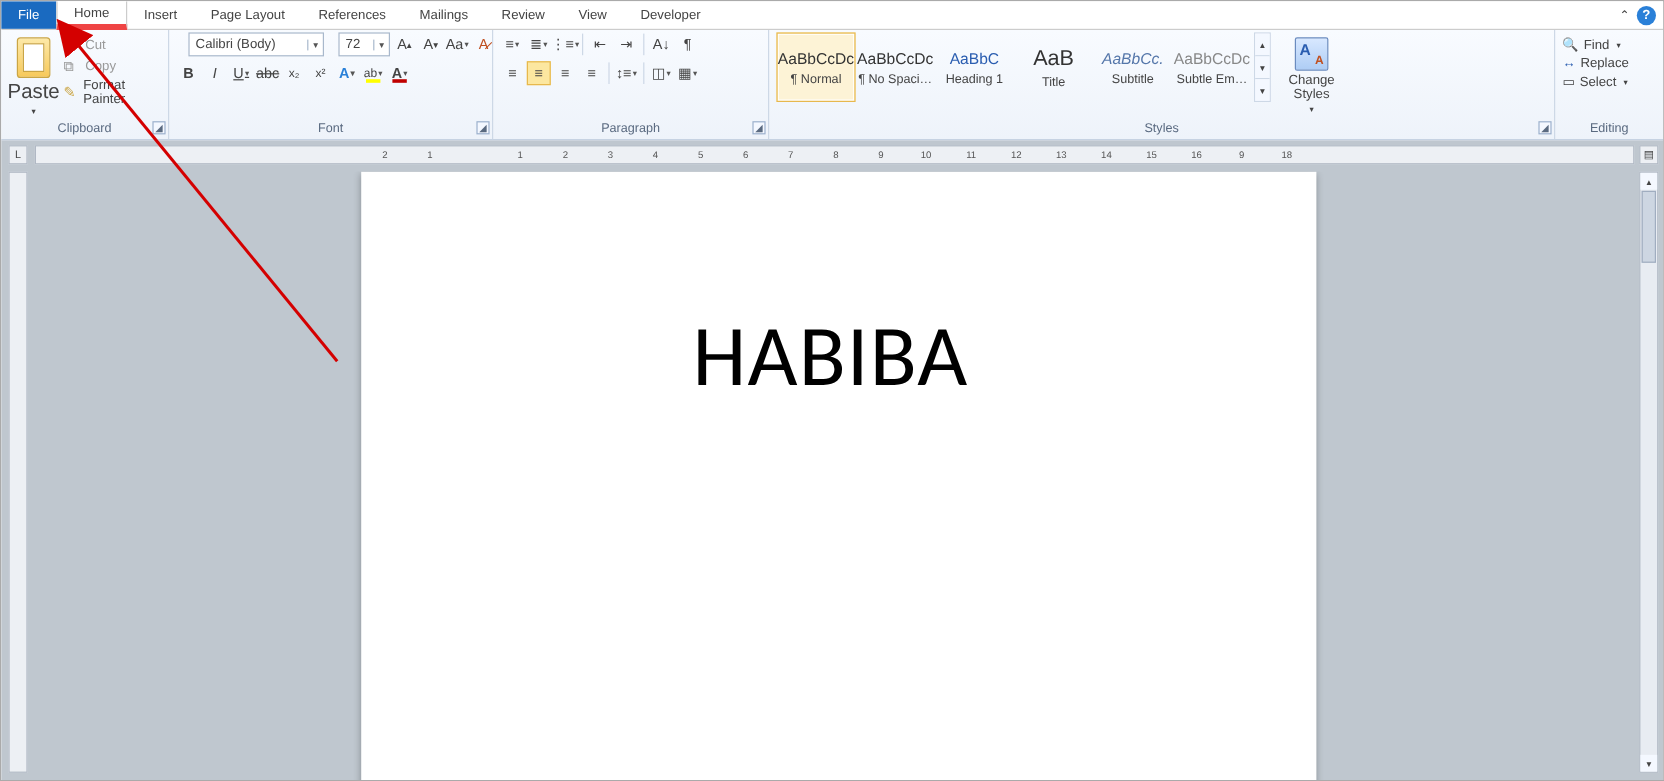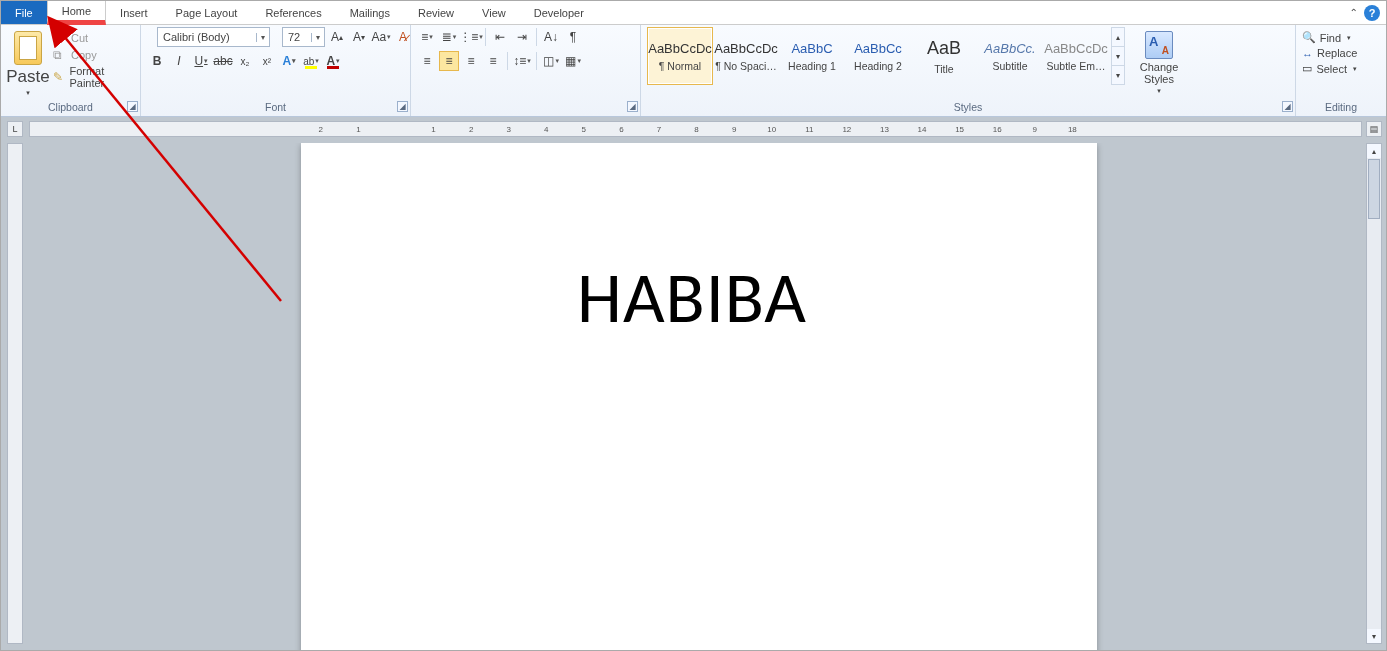--- a/index.html
+++ b/index.html
@@ -215,41 +215,38 @@
         <div class="ibtn">≡</div>
         <div class="ibtn">≡</div>
         <div class="sep"></div>
         <div class="ibtn">↕≡<span class="dd-arrow">▾</span></div>
         <div class="sep"></div>
         <div class="ibtn shading-btn">◫<span class="dd-arrow">▾</span></div>
         <div class="ibtn">▦<span class="dd-arrow">▾</span></div>
       </div>
     </div>
       </div>
+    <div class="group-label">Paragraph</div>
     <div class="dlaunch">◢</div>
   </div>
 
   <div class="group" style="flex:1;">
     <div class="group-body">
       <div class="styles-body">
         <div class="style-card selected">
             <div class="style-sample">AaBbCcDc</div>
             <div class="style-name">¶ Normal</div>
           </div>
         <div class="style-card">
             <div class="style-sample">AaBbCcDc</div>
             <div class="style-name">¶ No Spaci…</div>
           </div>
         <div class="style-card">
             <div class="style-sample blue">AaBbC</div>
             <div class="style-name">Heading 1</div>
-          </div>
-        <div class="style-card">
-            <div class="style-sample blue">AaBbCc</div>
-            <div class="style-name">Heading 2</div>
           </div>
         <div class="style-card">
             <div class="style-sample big">AaB</div>
             <div class="style-name">Title</div>
           </div>
         <div class="style-card">
             <div class="style-sample italic">AaBbCc.</div>
             <div class="style-name">Subtitle</div>
           </div>
         <div class="style-card">

